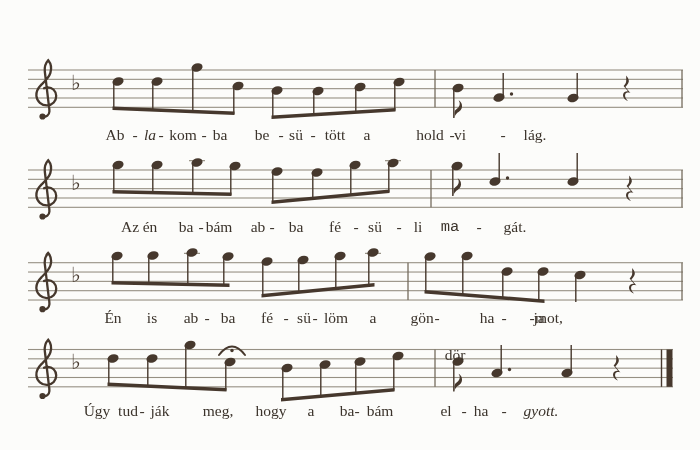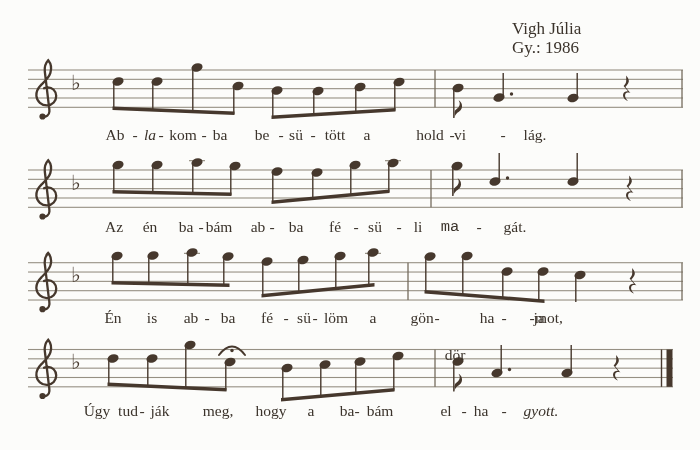--- a/index.html
+++ b/index.html
@@ -268,44 +268,40 @@
           <rect x="500.5" y="345" width="1.4" height="27" fill="#46382d"></rect>
           <circle cx="509.5" cy="369.5" r="1.7" fill="#46382d"></circle>
         </g>
         <g>
           <ellipse cx="567" cy="373" rx="5.7" ry="4.1" transform="rotate(-18 567 373)" fill="#46382d"></ellipse>
           <rect x="570.5" y="345" width="1.4" height="27" fill="#46382d"></rect>
         </g>
         <path d="M3.2,0 C5.8,3.2 6.6,5.4 5.2,7.8 C4.4,9.2 3.4,10.4 2.4,11.6 L7.4,17.4 C4.6,16.6 2.8,17.2 2.2,19 C1.6,20.8 2.6,23 5,25.6 C1.4,24.2 -0.6,21.4 0.2,18.6 C0.8,16.6 2.6,15.6 5,15.8 L0.6,10.6 C2.2,8.8 3.2,7.2 3.2,5.2 C3.2,3.6 3.2,1.8 3.2,0 Z" transform="translate(613,355)" fill="#46382d"></path>
       </g>
     </svg>
-  <div id="header-block">
-    <div>Vigh Júlia</div>
-    <div>Gy.: 1986</div>
-  </div>
   <div id="lyrics-layer">
       <span class="lyric" style="left: 115px; top: 126px;">Ab</span>
       <span class="lyric" style="left: 135px; top: 126px;">-</span>
       <span class="lyric" style="left: 150px; top: 126px; font-style: italic;">la</span>
       <span class="lyric" style="left: 161px; top: 126px;">-</span>
       <span class="lyric" style="left: 183px; top: 126px;">kom</span>
       <span class="lyric" style="left: 204px; top: 126px;">-</span>
       <span class="lyric" style="left: 220px; top: 126px;">ba</span>
       <span class="lyric" style="left: 262px; top: 126px;">be</span>
       <span class="lyric" style="left: 281px; top: 126px;">-</span>
       <span class="lyric" style="left: 296px; top: 126px;">sü</span>
       <span class="lyric" style="left: 313px; top: 126px;">-</span>
       <span class="lyric" style="left: 335px; top: 126px;">tött</span>
       <span class="lyric" style="left: 367px; top: 126px;">a</span>
       <span class="lyric" style="left: 430px; top: 126px;">hold</span>
       <span class="lyric" style="left: 452px; top: 126px;">-</span>
       <span class="lyric" style="left: 460px; top: 126px;">vi</span>
       <span class="lyric" style="left: 503px; top: 126px;">-</span>
       <span class="lyric" style="left: 535px; top: 126px;">lág.</span>
-      <span class="lyric" style="left: 114px; top: 218px; font-family: Liberation Serif, serif;">Az</span>
+      <span class="lyric" style="left: 130px; top: 218px; font-family: Liberation Serif, serif;">Az</span>
       <span class="lyric" style="left: 150px; top: 218px;">én</span>
       <span class="lyric" style="left: 186px; top: 218px;">ba</span>
       <span class="lyric" style="left: 201px; top: 218px;">-</span>
       <span class="lyric" style="left: 219px; top: 218px;">bám</span>
       <span class="lyric" style="left: 258px; top: 218px;">ab</span>
       <span class="lyric" style="left: 272px; top: 218px;">-</span>
       <span class="lyric" style="left: 296px; top: 218px;">ba</span>
       <span class="lyric" style="left: 335px; top: 218px;">fé</span>
       <span class="lyric" style="left: 356px; top: 218px;">-</span>
       <span class="lyric" style="left: 375px; top: 218px;">sü</span>

